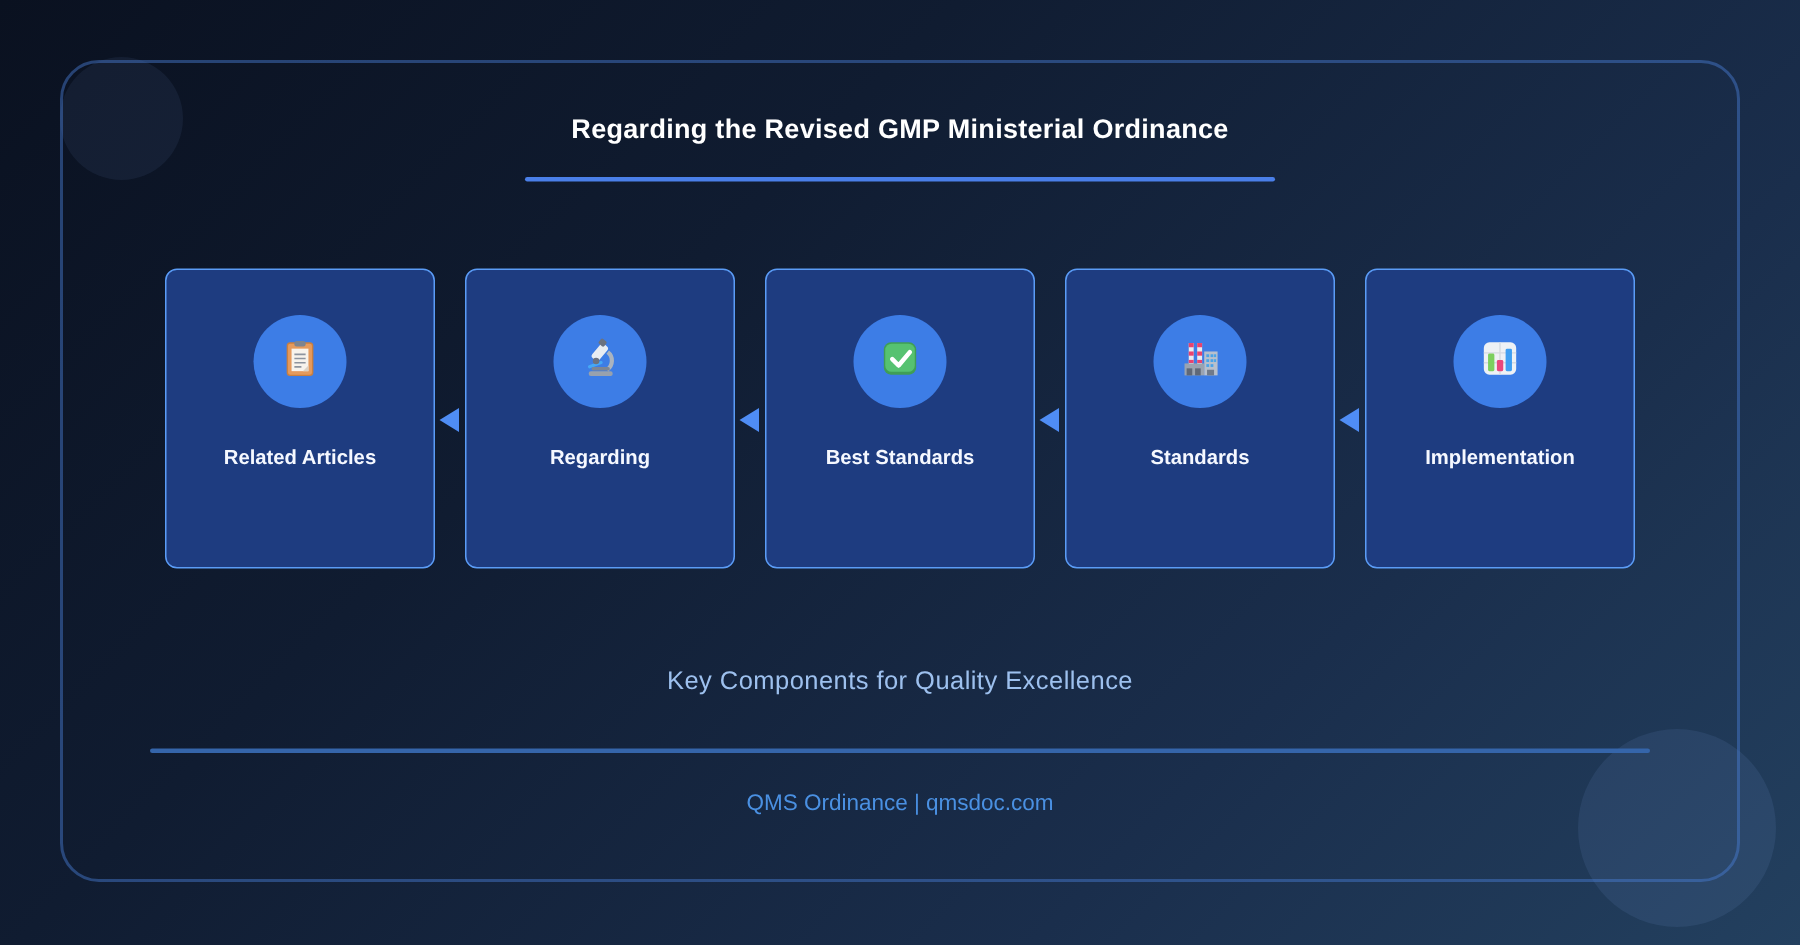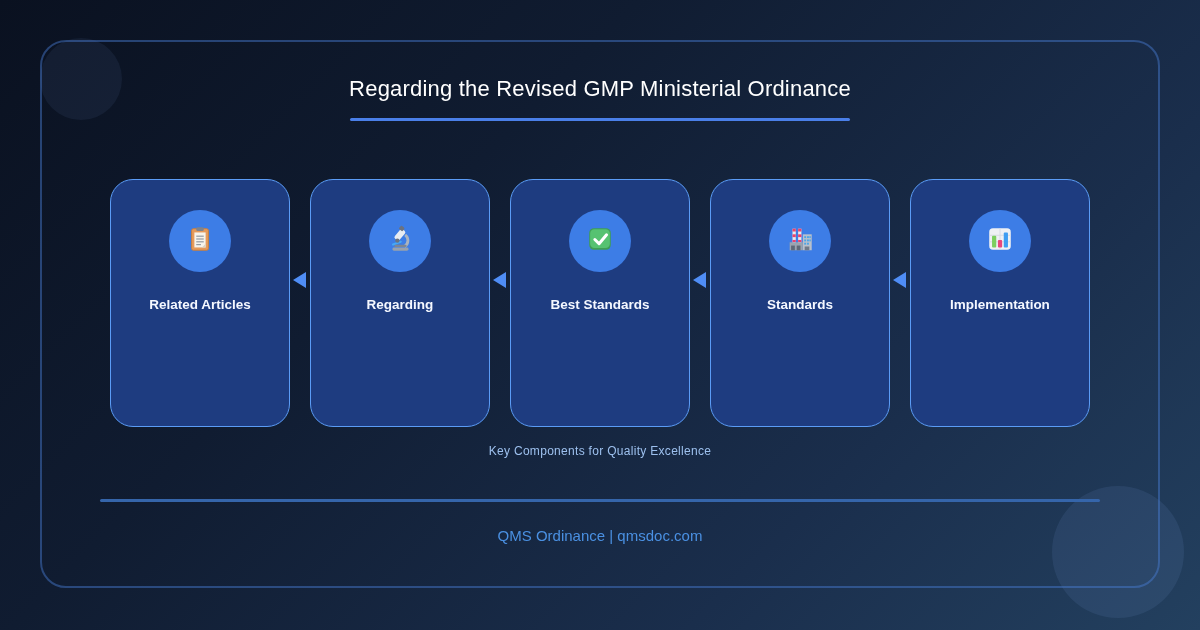--- a/index.html
+++ b/index.html
@@ -10,50 +10,50 @@
   }
   .deco-circle { position:absolute; border-radius:50%; background:rgba(126,166,224,0.08); }
   .deco-tl { left:40px; top:38px; width:82px; height:82px; }
   .deco-br { left:1052px; top:486px; width:132px; height:132px; background:rgba(126,166,224,0.11); }
   .frame {
     position:absolute; left:40px; top:40px; width:1116px; height:544px;
     border:2px solid rgba(74,127,216,0.45); border-radius:26px;
   }
   .title {
     position:absolute; top:76px; left:0; width:100%; text-align:center;
-    color:#ffffff; font-size:22px; font-weight:normal; letter-spacing:0.2px;
+    color:#ffffff; font-size:18px; font-weight:bold; letter-spacing:0.2px;
   }
   .title-underline {
     position:absolute; top:118px; left:350px; width:500px; height:3px;
     border-radius:2px; background:#4a7fe8;
   }
   .cards { position:absolute; left:110px; top:179px; width:980px; display:flex; gap:20px; }
   .card {
-    width:180px; height:248px; box-sizing:border-box;
-    background:#1e3c80; border:1.5px solid #5b9cf6; border-radius:23px;
+    width:180px; height:200px; box-sizing:border-box;
+    background:#1e3c80; border:1.5px solid #5b9cf6; border-radius:8px;
     display:flex; flex-direction:column; align-items:center; flex:0 0 auto;
   }
   .icon-circle {
     margin-top:30px; width:62px; height:62px; border-radius:50%;
     background:#3d7de6; display:flex; align-items:center; justify-content:center;
   }
   .card-label {
     margin-top:24px; color:#f5f8ff; font-weight:bold; font-size:13.5px;
     line-height:17px; text-align:center; width:132px;
   }
   .arrow {
     position:absolute; top:272px; width:0; height:0;
     border-top:8px solid transparent; border-bottom:8px solid transparent;
     border-right:13px solid #4f8df5;
   }
   .arrow-1 { left:293px; } .arrow-2 { left:493px; }
   .arrow-3 { left:693px; } .arrow-4 { left:893px; }
   .subtitle {
     position:absolute; top:444px; left:0; width:100%; text-align:center;
-    color:#9dc0ee; font-size:12px; letter-spacing:0.3px;
+    color:#9dc0ee; font-size:17px; letter-spacing:0.3px;
   }
   .divider {
     position:absolute; top:499px; left:100px; width:1000px; height:3px;
     border-radius:2px; background:#3565aa;
   }
   .footer {
     position:absolute; top:527px; left:0; width:100%; text-align:center;
     color:#4a90e2; font-size:15px;
   }
 </style>

